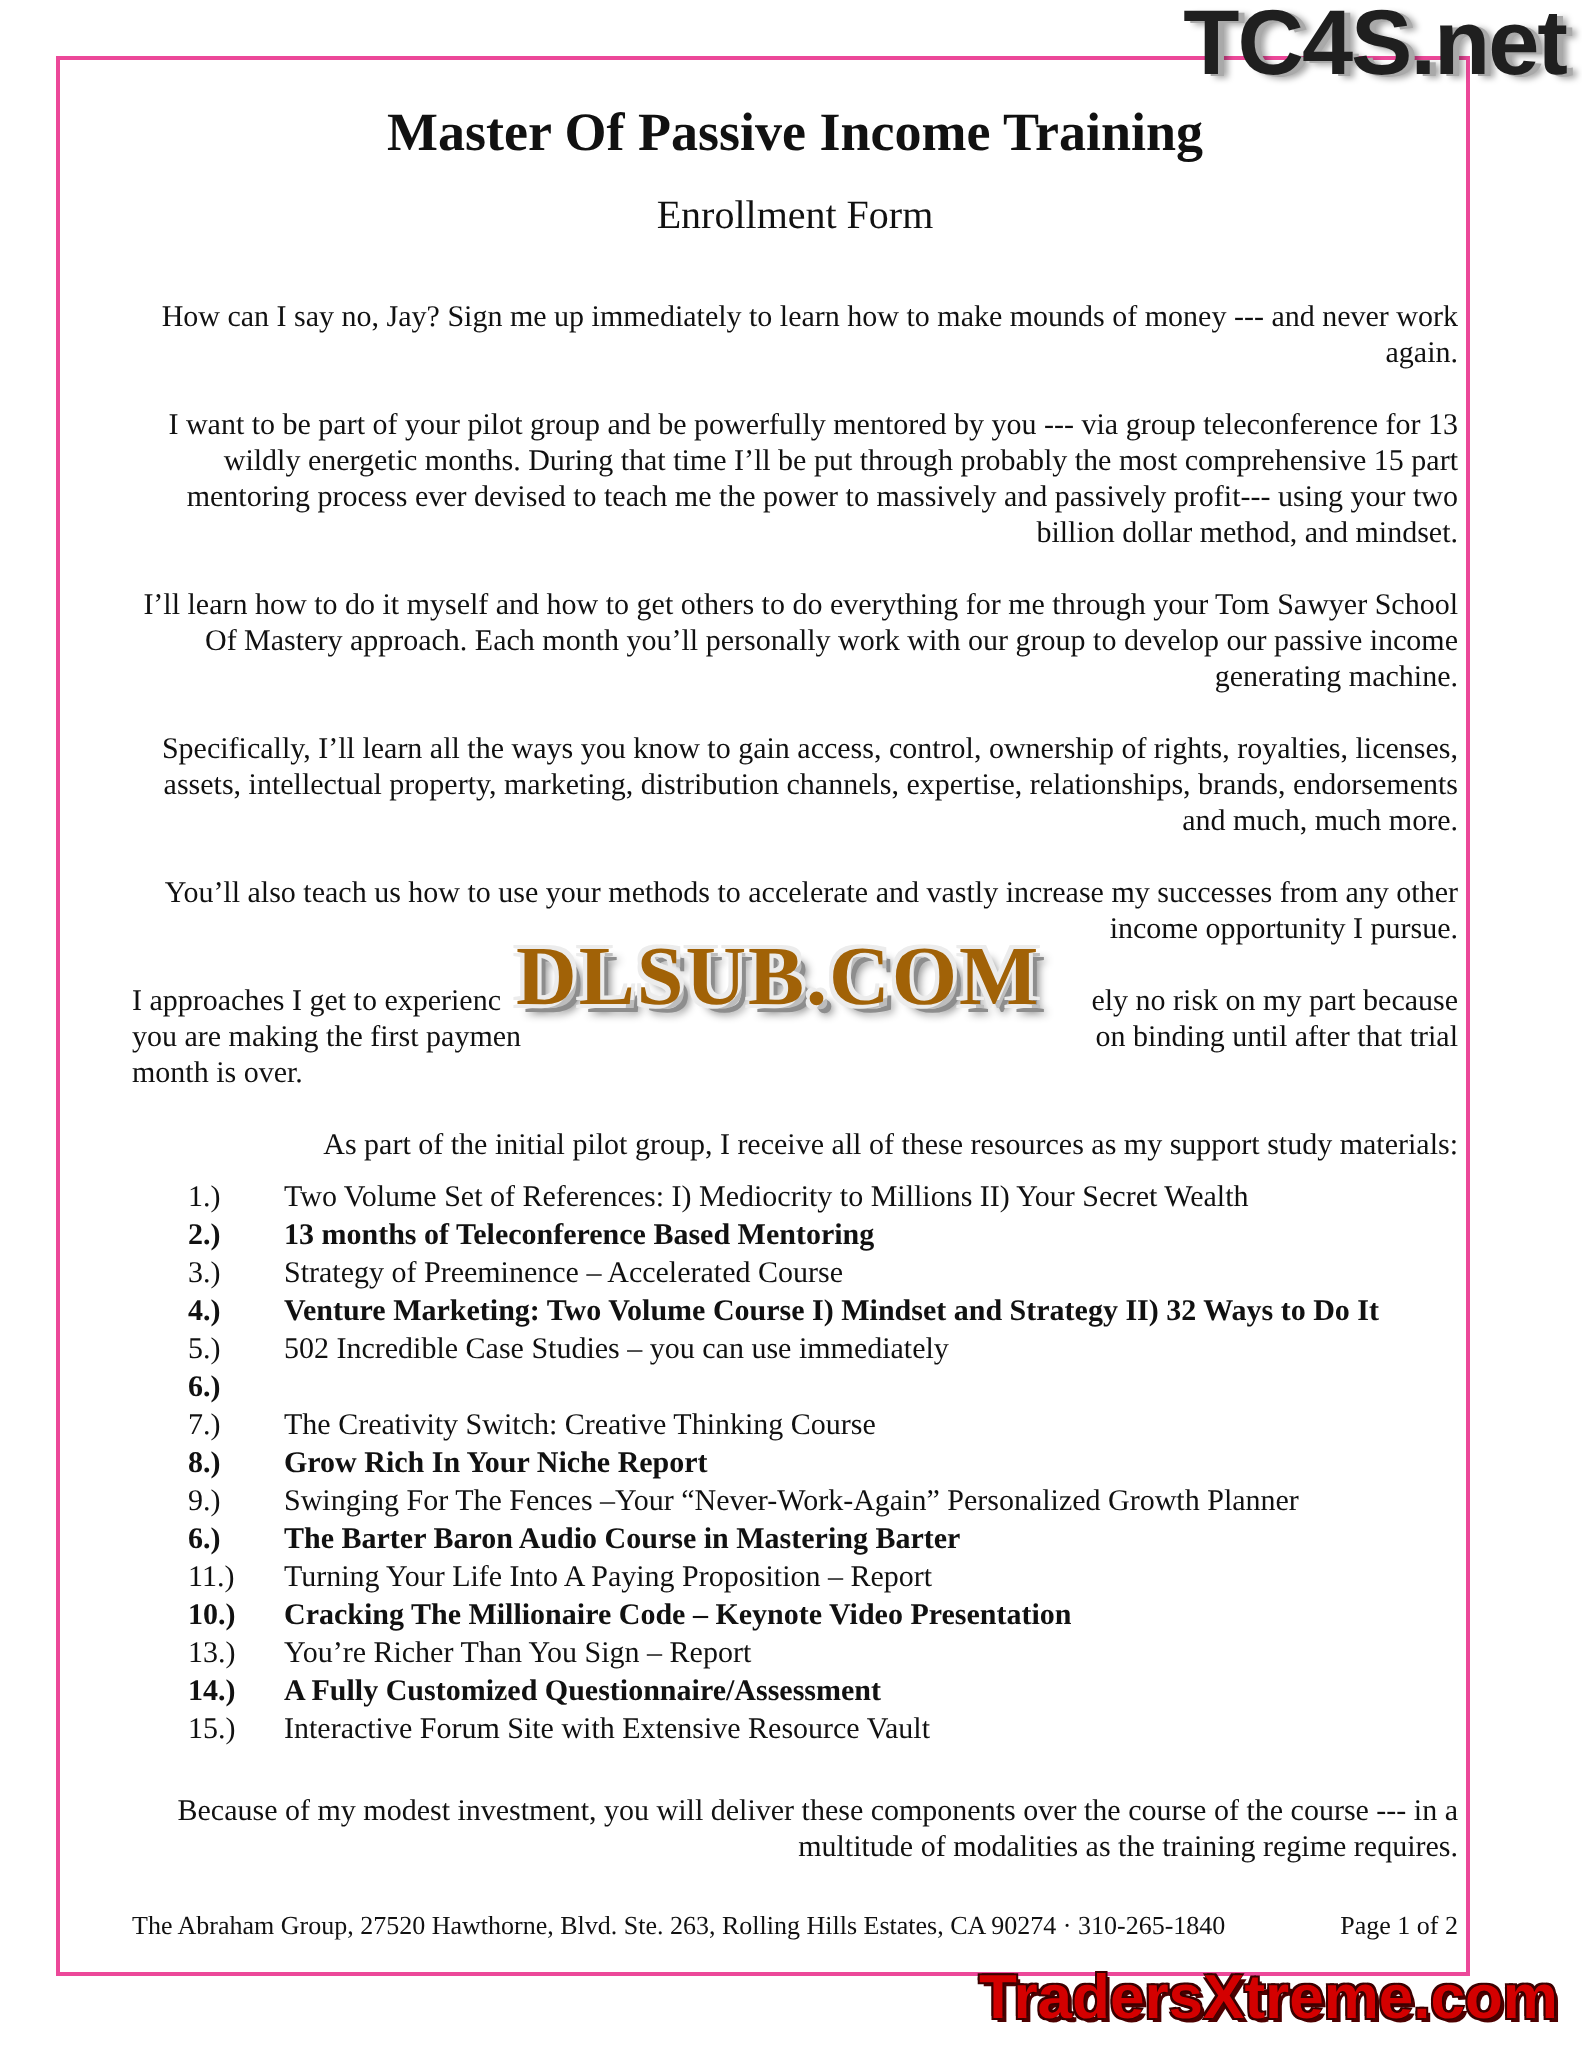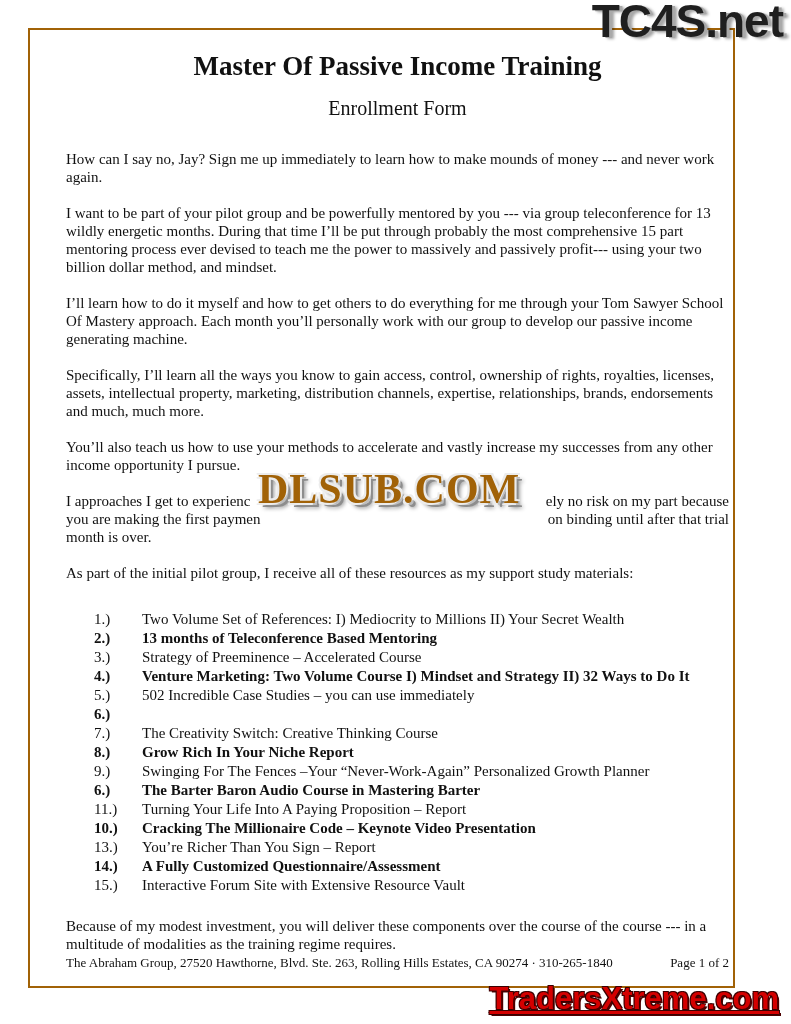--- a/index.html
+++ b/index.html
@@ -8,41 +8,41 @@
     width:791px;height:1024px;
     background:#fff;
     font-family:"Liberation Serif", serif;
     color:#111;
     overflow:hidden;
   }
   .frame{
     position:absolute;
     left:28px;top:28px;
     width:703px;height:956px;
-    border:2px solid #a16207;
+    border:2px solid #ec4899;
     background:#fff;
   }
   .content{
     position:absolute;
     left:36px;top:12px;
     width:663px;
   }
   h1.doc-title{
     margin:8px 0 0;
     font-size:27px;line-height:32px;
     font-weight:bold;text-align:center;
   }
   h2.doc-subtitle{
     margin:14px 0 30px;
     font-size:20px;line-height:24px;
     font-weight:normal;text-align:center;
   }
   .p{
     margin:0 0 18px;
-    font-size:15px;line-height:18px;
+    font-size:15px;line-height:18px;text-align:right;
   }
   .frag{position:relative;}
   .frag-line{display:flex;}
   .frag-line .gap{flex:1;}
   .watermark{pointer-events:none;white-space:nowrap;}
   .dlsub{
     position:absolute;left:192px;top:-12px;
     font-family:"Liberation Serif", serif;
     font-weight:bold;font-style:normal;
     font-size:42px;letter-spacing:1px;
@@ -60,23 +60,22 @@
     text-shadow:3px 1px 0 #a9a9a9, 5px 2px 3px rgba(0,0,0,.35);
   }
   .traders{
     position:absolute;top:981px;right:12px;
     font-family:"Liberation Sans", sans-serif;
     font-weight:bold;font-size:31px;letter-spacing:0;
     color:#d40000;
     text-shadow:
       -1px -1px 0 #3a0000, 1px -1px 0 #3a0000,
       -1px 1px 0 #3a0000, 2px 2px 0 #4d0000;
-    text-decoration: underline;
-  }
-  .list-intro{margin:4px 0 28px;}
+  }
+  .list-intro{margin:4px 0 8px;}
   ol.resources{
     list-style:none;
     margin:0 0 22px;padding:0 0 0 28px;
     font-size:15px;line-height:19px;
   }
   ol.resources li{display:flex;}
   ol.resources .num{flex:0 0 48px;}
   ol.resources li.bold{font-weight:bold;}
   .footer{
     position:absolute;

